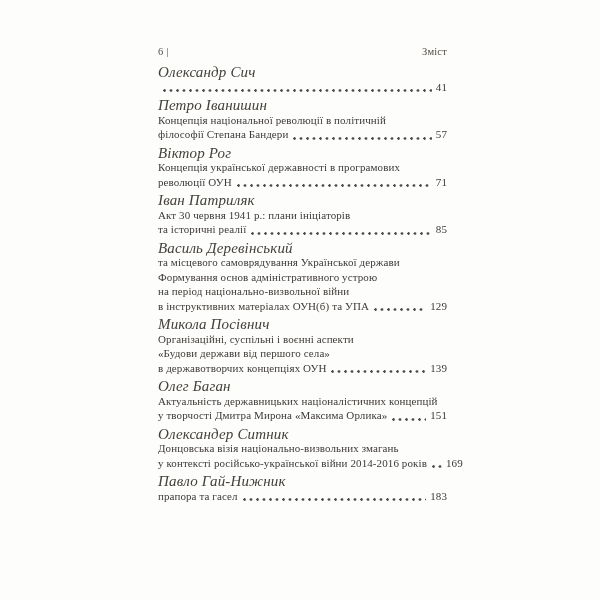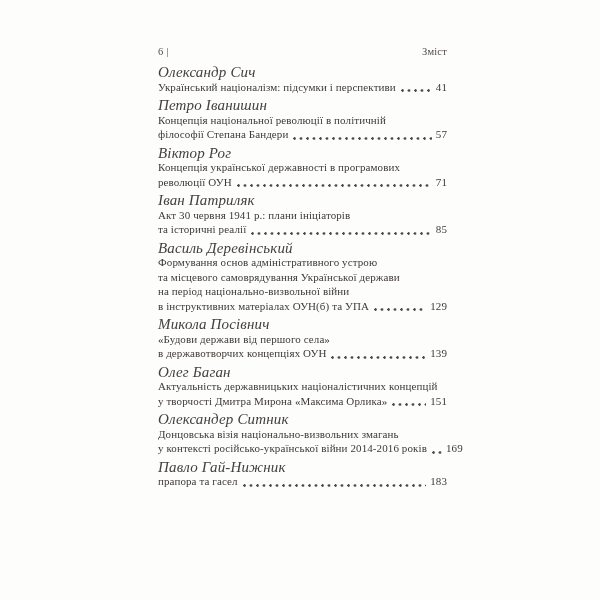--- a/index.html
+++ b/index.html
@@ -72,21 +72,20 @@
 <div class="stage">
   <div class="page-inner">
     <div class="running-header">
       <span>6 |</span>
       <span>Зміст</span>
     </div>
     <div class="toc" id="toc">
   <div class="entry">
     <div class="author">Олександр Сич</div>
   <div class="line">
-            <span class="line-text">Український націоналізм: підсумки і перспективи</span>
             <span class="leader"></span>
             <span class="pagenum">41</span>
           </div>
         </div>
 
   <div class="entry">
     <div class="author">Петро Іванишин</div>
   <div class="line">
             <span class="line-text">Концепція національної революції в політичній</span>
           </div>
@@ -117,37 +116,40 @@
           <div class="line">
             <span class="line-text">та історичні реалії</span>
             <span class="leader"></span>
             <span class="pagenum">85</span>
           </div>
         </div>
 
   <div class="entry">
     <div class="author">Василь Деревінський</div>
   <div class="line">
-            <span class="line-text">Формування основ адміністративного устрою</span>
+            <span class="line-text">та місцевого самоврядування Української держави</span>
           </div>
           <div class="line">
-            <span class="line-text">та місцевого самоврядування Української держави</span>
+            <span class="line-text">Формування основ адміністративного устрою</span>
           </div>
           <div class="line">
             <span class="line-text">на період національно-визвольної війни</span>
           </div>
           <div class="line">
             <span class="line-text">в інструктивних матеріалах ОУН(б) та УПА</span>
             <span class="leader"></span>
             <span class="pagenum">129</span>
           </div>
         </div>
 
   <div class="entry">
     <div class="author">Микола Посівнич</div>
+  <div class="line">
+            <span class="line-text">Організаційні, суспільні і воєнні аспекти</span>
+          </div>
           <div class="line">
             <span class="line-text">«Будови держави від першого села»</span>
           </div>
           <div class="line">
             <span class="line-text">в державотворчих концепціях ОУН</span>
             <span class="leader"></span>
             <span class="pagenum">139</span>
           </div>
         </div>
 

